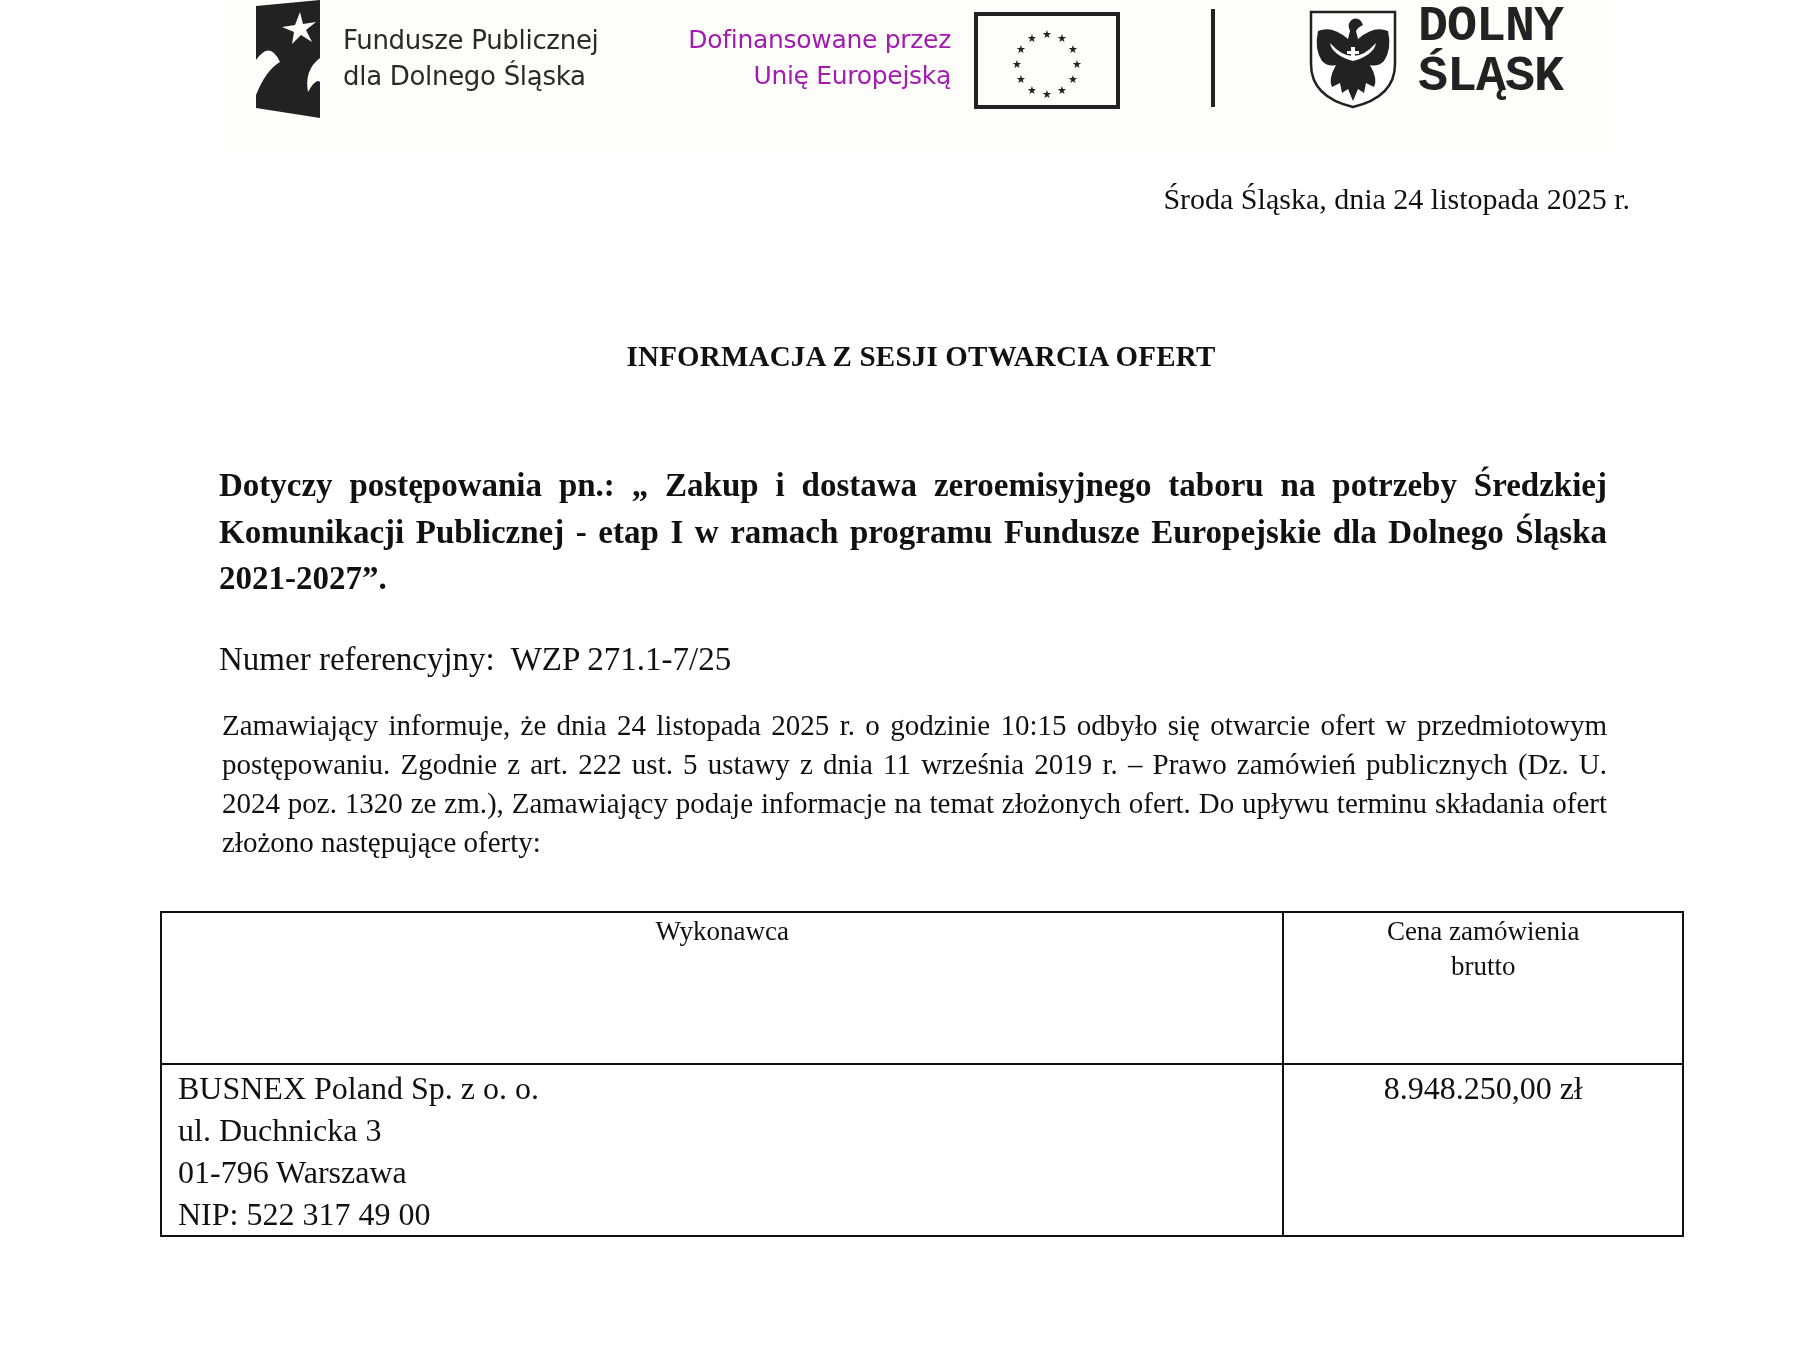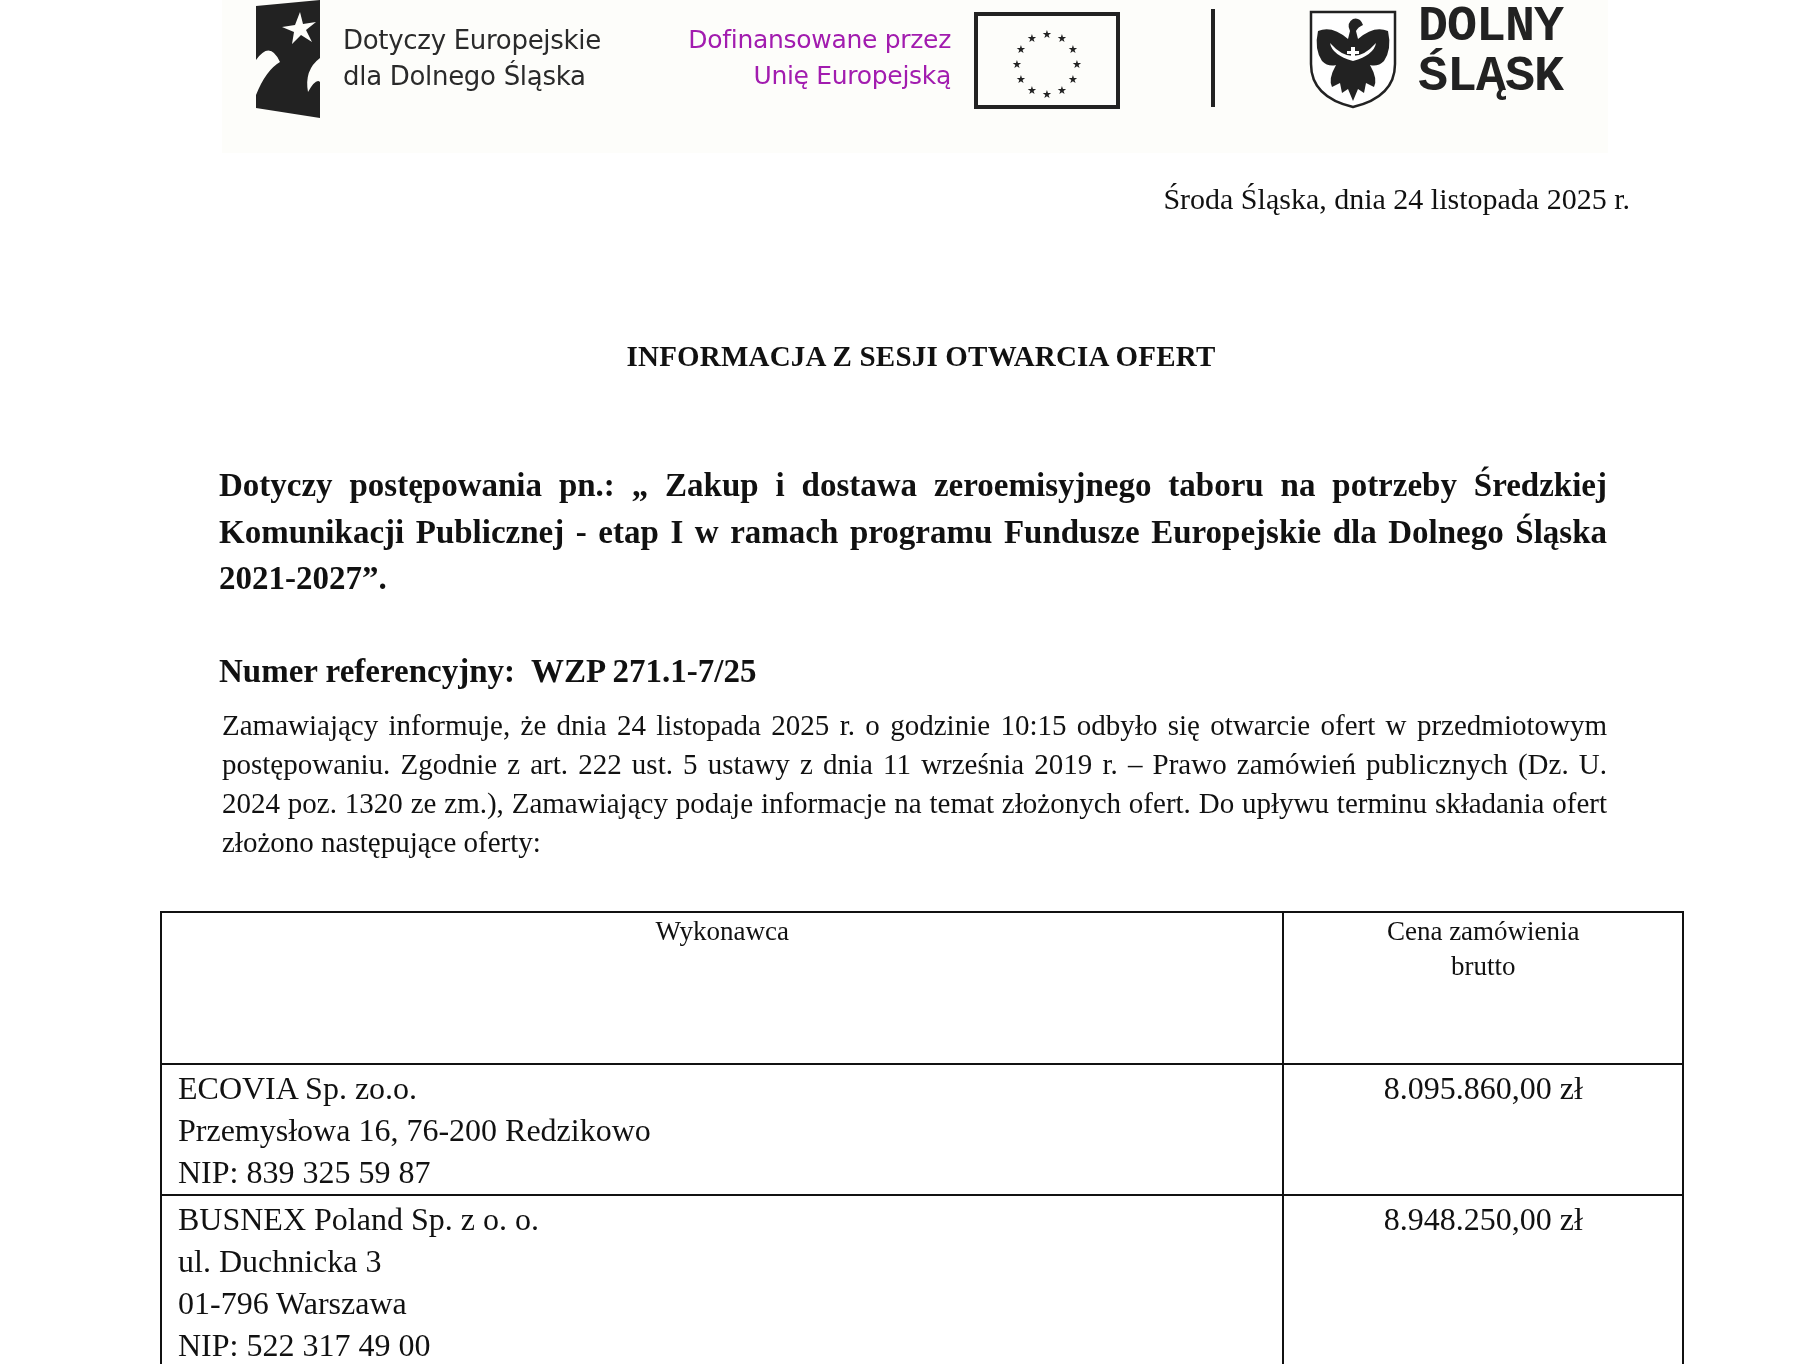--- a/index.html
+++ b/index.html
@@ -9,21 +9,21 @@
   .sans { font-family:"DejaVu Sans", sans-serif; }
   .fe-text { left:343px; top:22px; font-size:26px; line-height:36px; color:#2a2a2a; letter-spacing:-0.3px; }
   .cofin { left:640px; top:22px; width:311px; text-align:right; font-size:25px; line-height:36px; color:#a21caf; letter-spacing:-0.3px; }
   .flag { left:974px; top:12px; width:138px; height:89px; border:4px solid #222; }
   .vdiv { left:1211px; top:9px; width:4px; height:98px; background:#222; }
   .crest { left:1308px; top:9px; width:90px; height:100px; }
   .dolny { left:1418px; top:2px; font-family:Liberation Mono, monospace; font-weight:bold; font-size:50px; line-height:50px; color:#222; letter-spacing:-1px; }
   .date { right:189px; top:182px; font-size:30px; white-space:nowrap;text-align:right; }
   .title { left:0; width:1842px; top:340px; text-align:center; font-weight:bold; font-size:29px; letter-spacing:0.2px; }
   .subject { left:219px; top:462px; width:1388px; font-weight:bold; font-size:33px; line-height:46.5px; text-align:justify; text-align-last:left; }
-  .refno { left:219px; top:641px; font-weight:bold; font-size:33px; white-space:pre;margin-top:12px; }
+  .refno { left:219px; top:641px; font-weight:normal; font-size:33px; white-space:pre; }
   .body-text { left:222px; top:684px; width:1385px; font-size:29px; line-height:38.9px; text-align:justify;margin-top:22px; }
   table.offers { position:absolute; left:160px; top:911px; width:1524px; border-collapse:collapse; }
   table.offers td, table.offers th { border:2px solid #111; vertical-align:top; font-weight:normal; }
   th.col-h { height:148px; vertical-align:middle; text-align:center; font-size:27px; line-height:35px; }
   td.exec { padding:2px 16px 0 16px; font-size:32px; line-height:42px; }
   td.price { padding:2px 8px 0 8px; text-align:center; font-size:32px; line-height:42px; }
   .line { display:block; white-space:nowrap; }
 </style>
 </head>
 <body>
@@ -31,21 +31,21 @@
 <div class="abs header-bg"></div>
 
 <svg class="abs" style="left:256px;top:0px" width="66" height="118" viewBox="0 0 66 118">
   <polygon points="0,6 64,0 64,118 0,108" fill="#222"></polygon>
   <polygon points="44,12 47,24 60,22 50,30 56,42 45,35 36,44 38,32 26,27 39,25" fill="#fdfdfa"></polygon>
   <path d="M0,60 Q14,40 24,62 Q10,70 0,95 Z" fill="#fdfdfa"></path>
   <path d="M64,58 Q48,70 52,92 Q60,78 64,82 Z" fill="#fdfdfa"></path>
   <path d="M8,48 Q22,34 38,44 Q26,54 18,58 Q10,56 8,48 Z" fill="#fdfdfa" opacity="0"></path>
 </svg>
 <div class="abs sans fe-text">
-  <span class="line">Dotyczy Europejskie</span>
+  <span class="line">Fundusze Publicznej</span>
   <span class="line">dla Dolnego Śląska</span>
 </div>
 
 <div class="abs sans cofin">
   <span class="line">Dofinansowane przez</span>
   <span class="line">Unię Europejską</span>
 </div>
 
 <div class="abs flag">
   <svg width="138" height="89" viewBox="0 0 138 89">
@@ -95,28 +95,20 @@
       <col style="width:400px">
     </colgroup>
   <tbody>
       <tr>
     <th class="col-h">Wykonawca</th>
     <th class="col-h">
       <span class="line">Cena zamówienia</span>
       <span class="line">brutto</span>
     </th>
   </tr>
-  <tr style="height:131px">
-    <td class="exec">
-      <span class="line">ECOVIA Sp. zo.o.</span>
-      <span class="line">Przemysłowa 16, 76-200 Redzikowo</span>
-      <span class="line">NIP: 839 325 59 87</span>
-    </td>
-    <td class="price">8.095.860,00 zł</td>
-  </tr>
   <tr style="height:168px">
     <td class="exec">
       <span class="line">BUSNEX Poland Sp. z o. o.</span>
       <span class="line">ul. Duchnicka 3</span>
       <span class="line">01-796 Warszawa</span>
       <span class="line">NIP: 522 317 49 00</span>
     </td>
     <td class="price">8.948.250,00 zł</td>
   </tr>
 </tbody>

